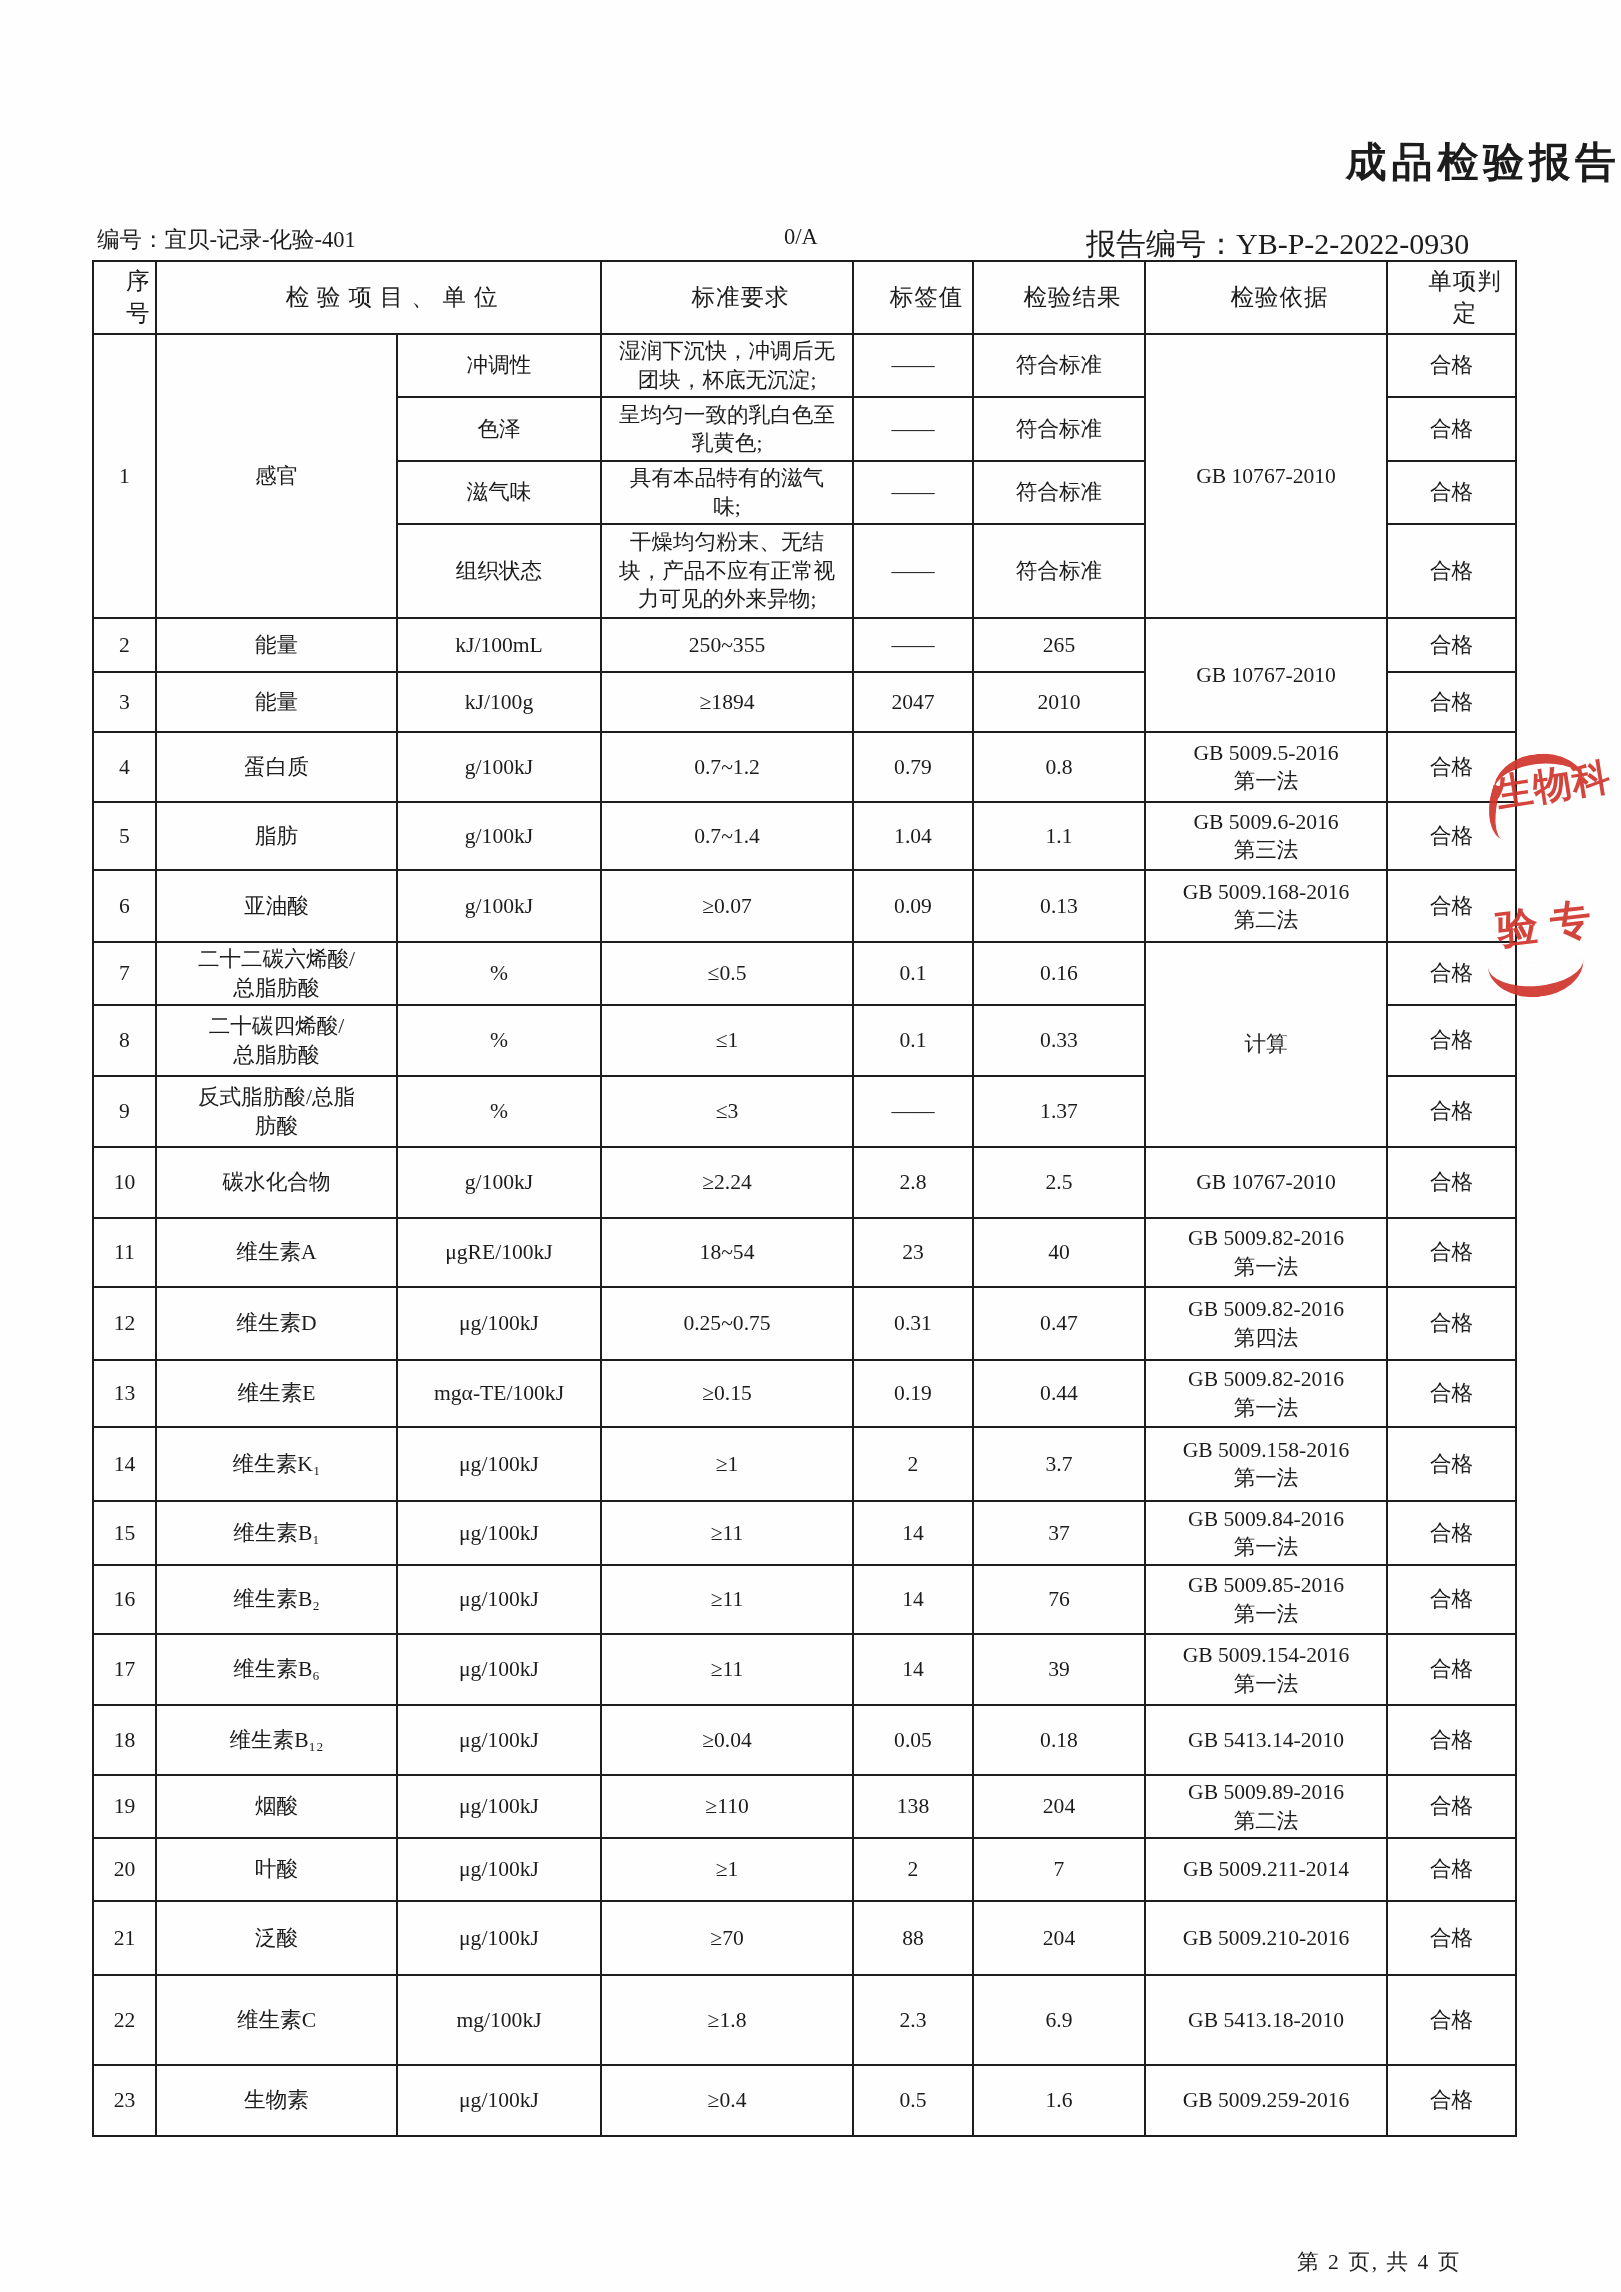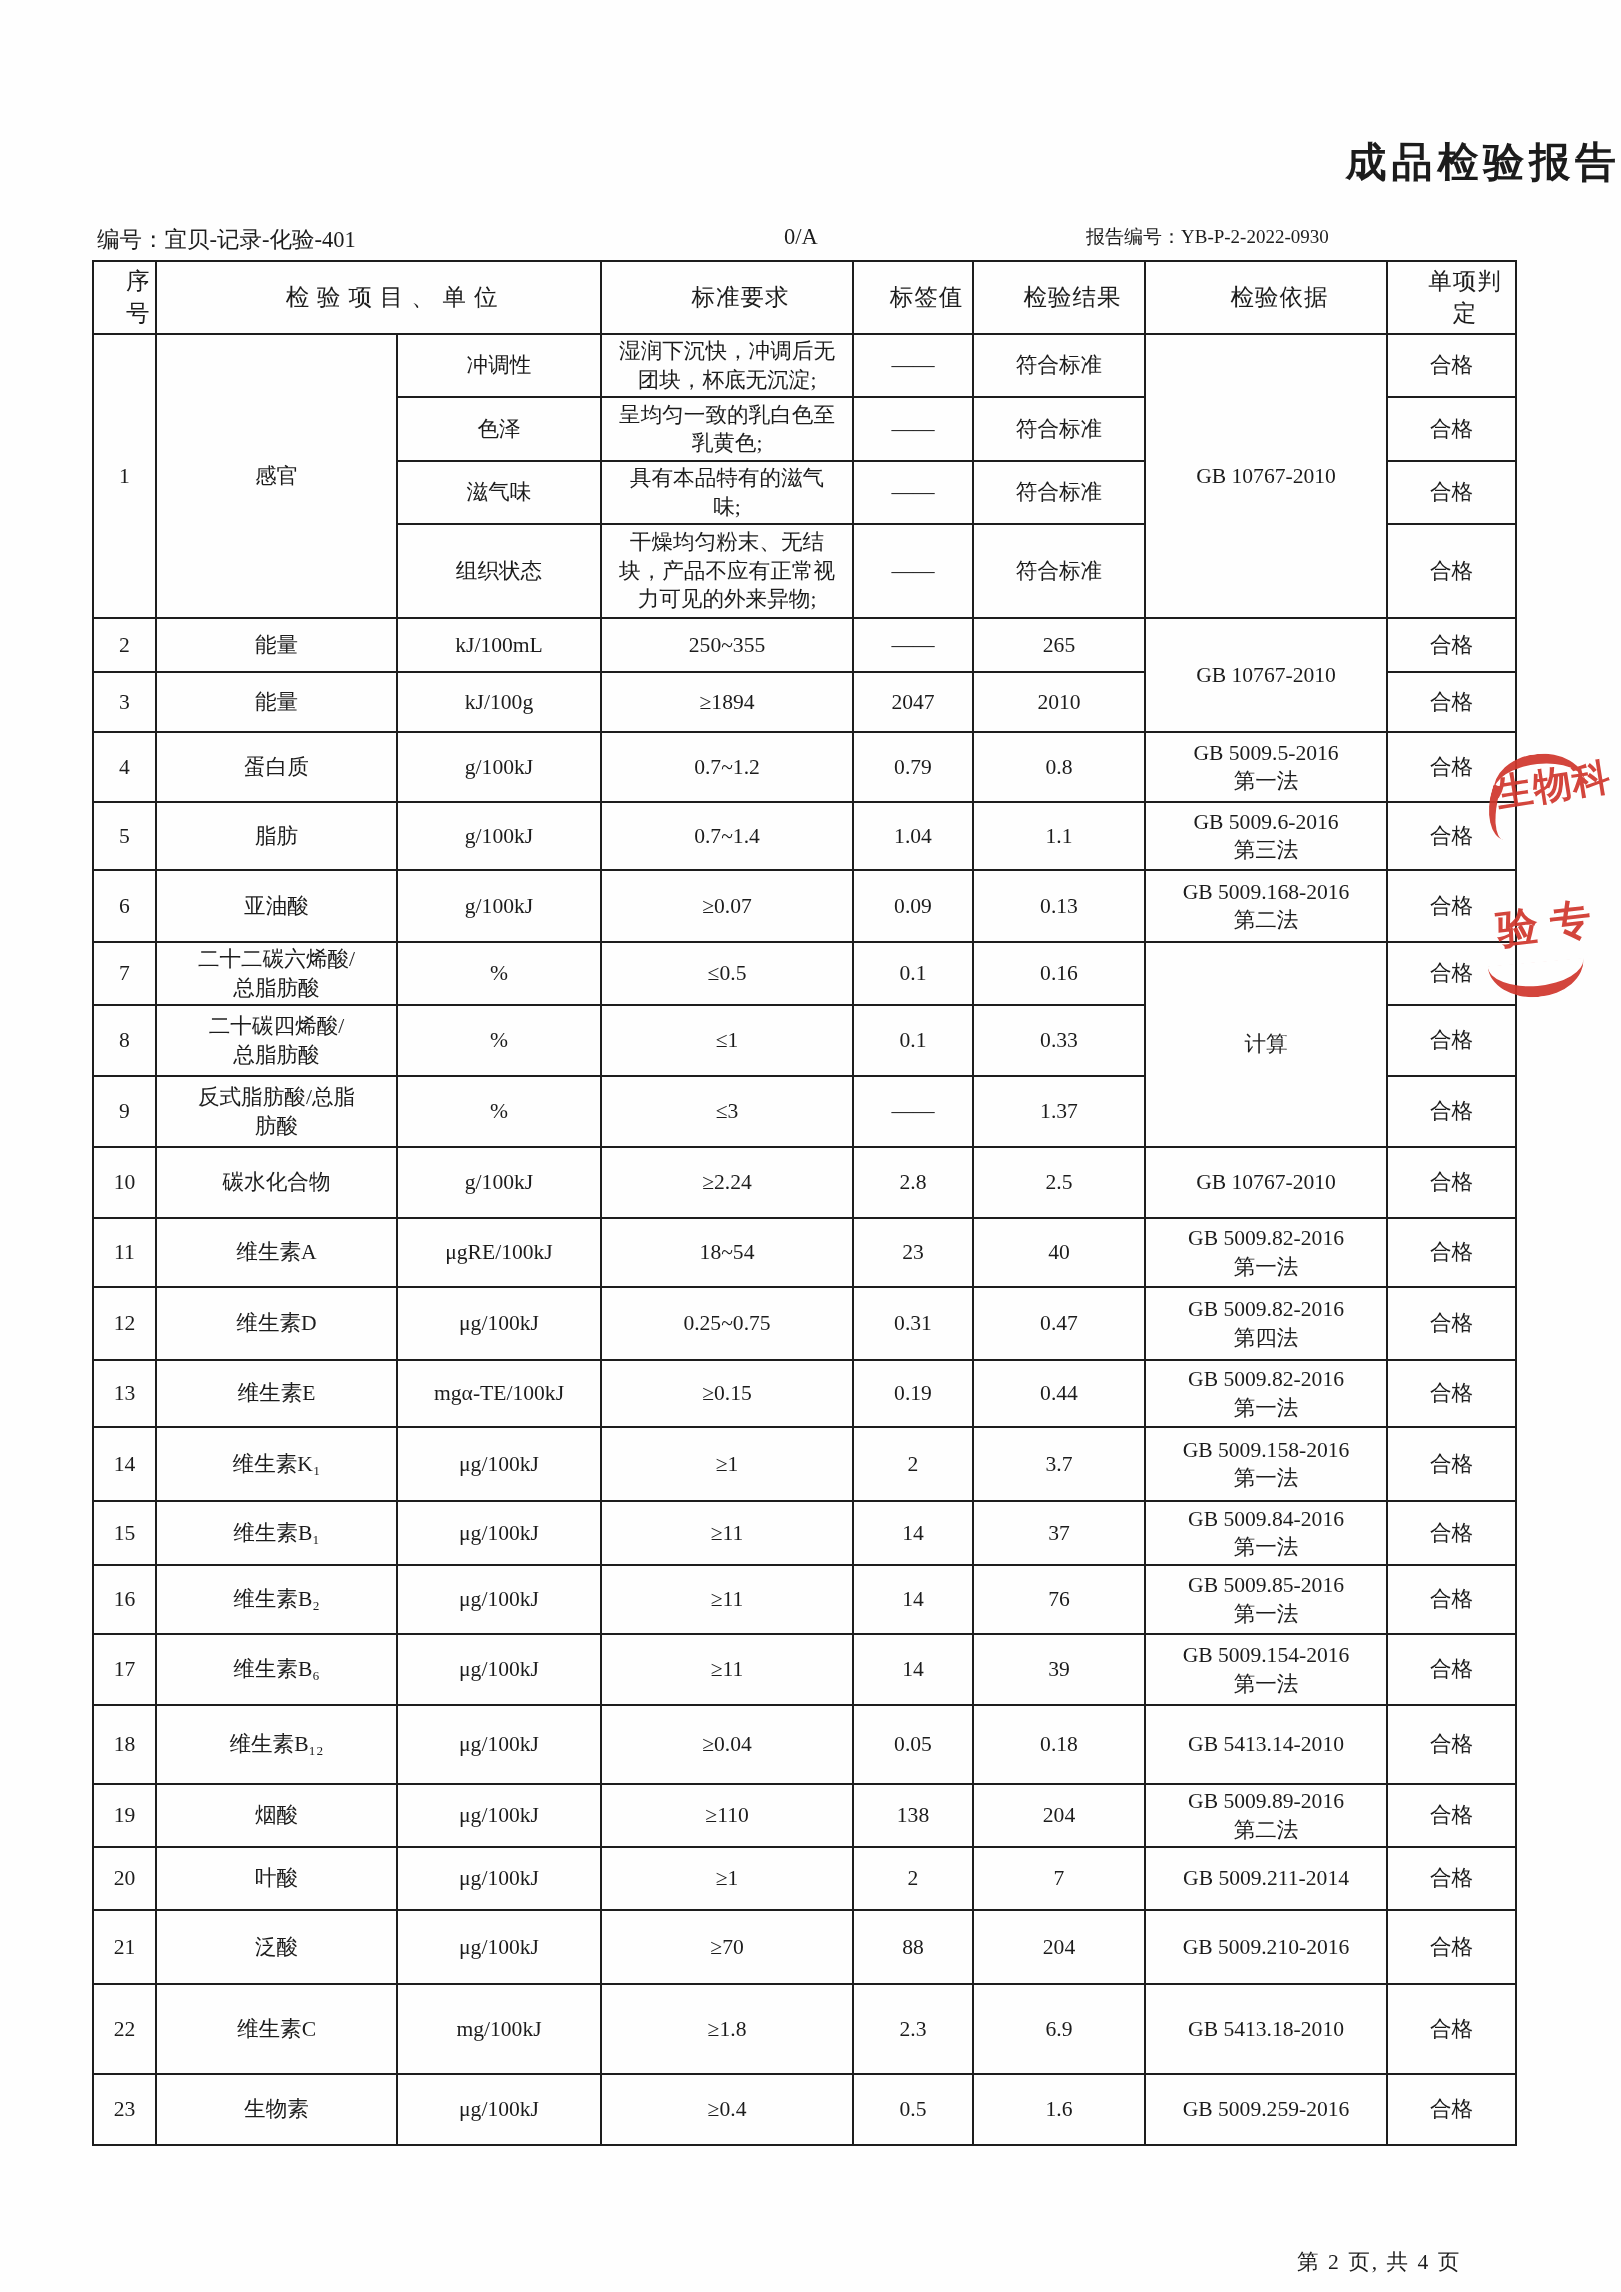--- a/index.html
+++ b/index.html
@@ -10,21 +10,21 @@
     font-family:"Liberation Serif","DejaVu Serif",serif;
     color:#1c1c1c;
     overflow:hidden;
   }
   .doc-title{
     position:absolute;top:135px;left:0;width:100%;
     text-align:right;font-size:41px;font-weight:bold;letter-spacing:4.9px;
   }
   .meta-doc-no{position:absolute;top:224px;left:97px;font-size:22.5px;}
   .meta-version{position:absolute;top:224px;left:784px;font-size:22.5px;}
-  .meta-report-no{position:absolute;top:224px;left:1086px;font-size:19px;}
+  .meta-report-no{position:absolute;top:224px;left:1086px;font-size:30px;}
   table.report{
     position:absolute;left:92px;top:260px;
     width:1422px;border-collapse:collapse;table-layout:fixed;
     border:2.9px solid #191919;
   }
   table.report th, table.report td{
     border:2px solid #1d1d1d;
     border-top-width:2.9px;border-bottom-width:2.9px;
     text-align:center;vertical-align:middle;
     font-size:21.6px;line-height:1.32;
@@ -306,21 +306,21 @@
           <td>17</td>
           <td>维生素B₆</td>
           <td>μg/100kJ</td>
           <td>≥11</td>
           <td>14</td>
           <td>39</td>
           <td>GB 5009.154-2016
 第一法</td>
           <td>合格</td>
         </tr>
-        <tr style="height: 79px;">
+        <tr style="height: 70px;">
           <td>18</td>
           <td>维生素B₁₂</td>
           <td>μg/100kJ</td>
           <td>≥0.04</td>
           <td>0.05</td>
           <td>0.18</td>
           <td>GB 5413.14-2010</td>
           <td>合格</td>
         </tr>
         <tr style="height: 63px;">

